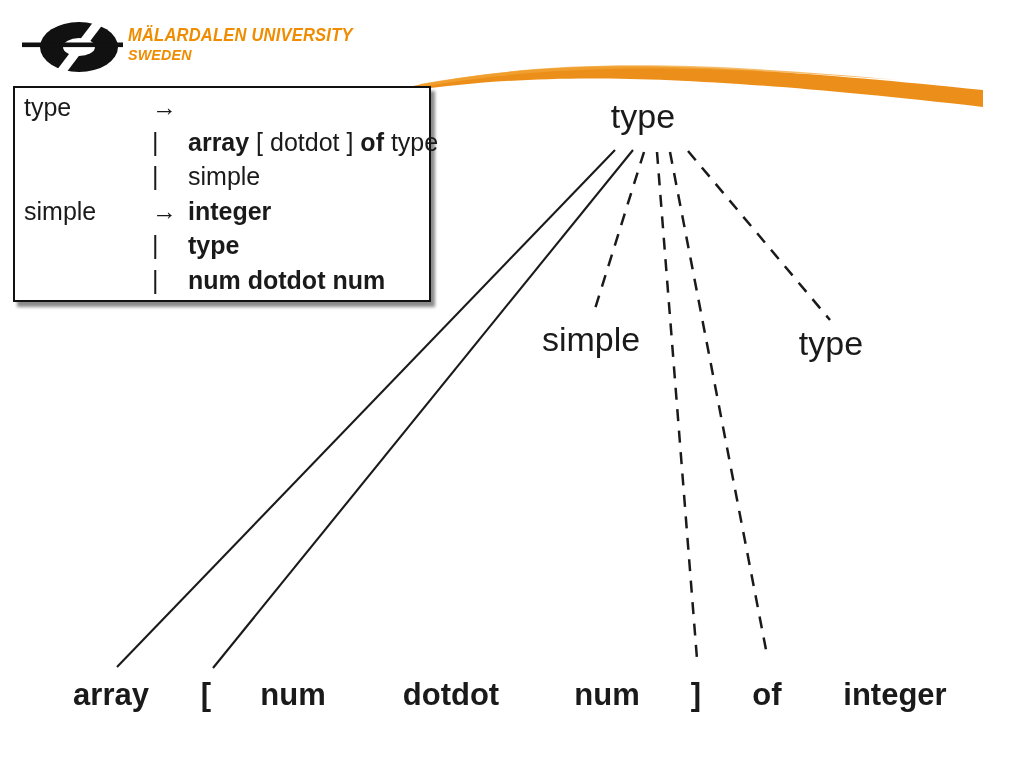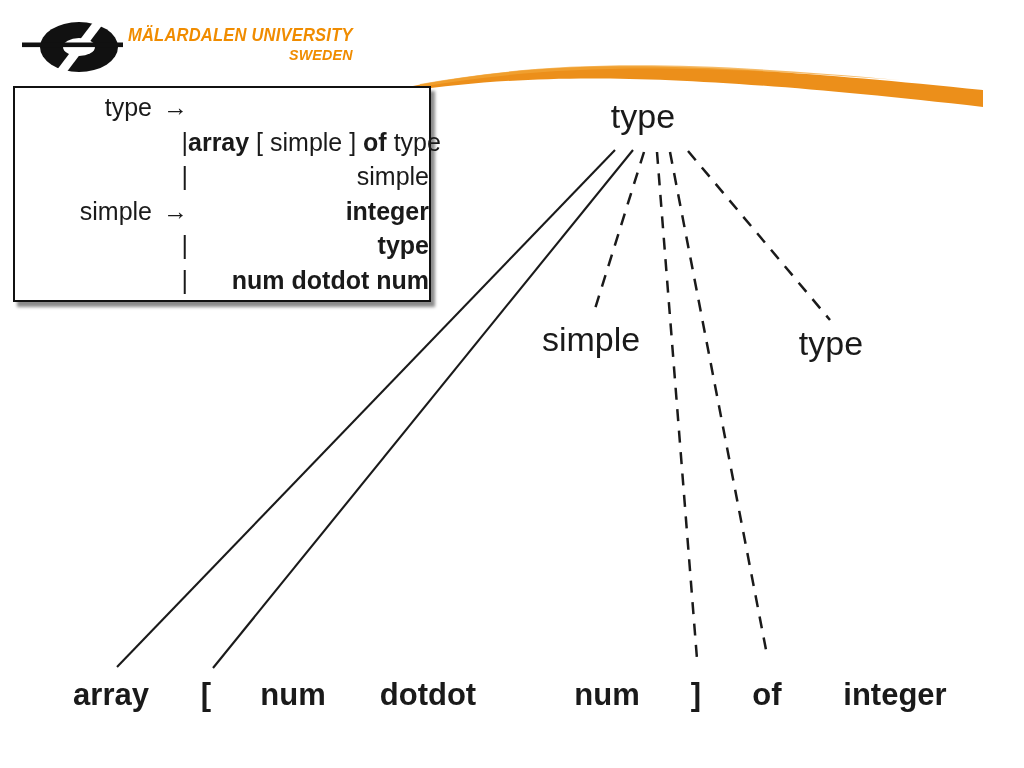--- a/index.html
+++ b/index.html
@@ -1,18 +1,18 @@
 <!DOCTYPE html>
 <html style="--accent-orange: #EC8F1A; --accent-orange-light: #F2A436; --logo-orange: #F08C00;"><head>
 <meta charset="utf-8">
 <style>
   html,body{margin:0;padding:0;background:#ffffff;}
   .slide{
     position:relative;width:1024px;height:768px;background:#ffffff;overflow:hidden;
-    font-family:"Liberation Sans",sans-serif;color:#1a1a1a;text-align:right;
+    font-family:"Liberation Sans",sans-serif;color:#1a1a1a;
   }
   
   .logo-mark{position:absolute;left:20px;top:12px;width:105px;height:68px;}
   .logo-text{
     position:absolute;left:128px;top:25px;
     font-style:italic;font-weight:bold;color:var(--logo-orange,#F08C00);
     transform:scaleX(.92);transform-origin:left top;line-height:1.18;
   }
   .logo-text .l1{font-size:18px;letter-spacing:.2px;}
   .logo-text .l2{font-size:15.5px;letter-spacing:.2px;}
@@ -25,21 +25,21 @@
   }
   .g-row{display:grid;grid-template-columns:128px 36px 1fr;height:34.5px;align-items:baseline;white-space:nowrap;}
   .g-row b{font-weight:bold;}
   
   .edges{position:absolute;left:0;top:0;width:1024px;height:768px;pointer-events:none;}
   .node{position:absolute;transform:translateX(-50%);font-size:34px;white-space:nowrap;line-height:1;}
   .n-root{left:643px;top:99px;}
   .n-simple{left:591px;top:322px;}
   .n-type2{left:831px;top:326px;}
   .leaf{position:absolute;transform:translateX(-50%);top:679px;font-size:31px;font-weight:bold;white-space:nowrap;line-height:1;}
-  .lf0{left:111px;} .lf1{left:206px;} .lf2{left:293px;} .lf3{left:428px;}
+  .lf0{left:111px;} .lf1{left:206px;} .lf2{left:293px;} .lf3{left:451px;}
   .lf4{left:607px;} .lf5{left:696px;} .lf6{left:767px;} .lf7{left:895px;}
 </style>
 </head>
 <body>
 
 <div class="slide">
 
   <svg class="swoosh" viewBox="0 0 1024 768" aria-hidden="true">
     <path d="M 408,87 C 540,61 665,57 983,90 L 983,107 C 665,71 540,73 408,91 Z" style="fill:var(--accent-orange,#EC8F1A)"></path>
     <path d="M 420,84 C 545,62 660,58 900,80 C 660,62 545,66 420,87 Z" style="fill:var(--accent-orange-light,#F2A436);opacity:.75"></path>
@@ -58,21 +58,21 @@
   </div>
 
   <div class="grammar-box">
     <div class="g-row">
       <span>type</span>
         <span>→</span>
     </div>
     <div class="g-row">
       <span></span>
         <span>|</span>
-        <span><b>array</b><span style="white-space:pre"> [ simple ] </span><b>of</b><span style="white-space:pre"> type</span></span>
+        <span><b>array</b><span style="white-space:pre"> [ dotdot ] </span><b>of</b><span style="white-space:pre"> type</span></span>
     </div>
     <div class="g-row">
       <span></span>
         <span>|</span>
         <span><span>simple</span></span>
     </div>
     <div class="g-row">
       <span>simple</span>
         <span>→</span>
         <span><b>integer</b></span>

